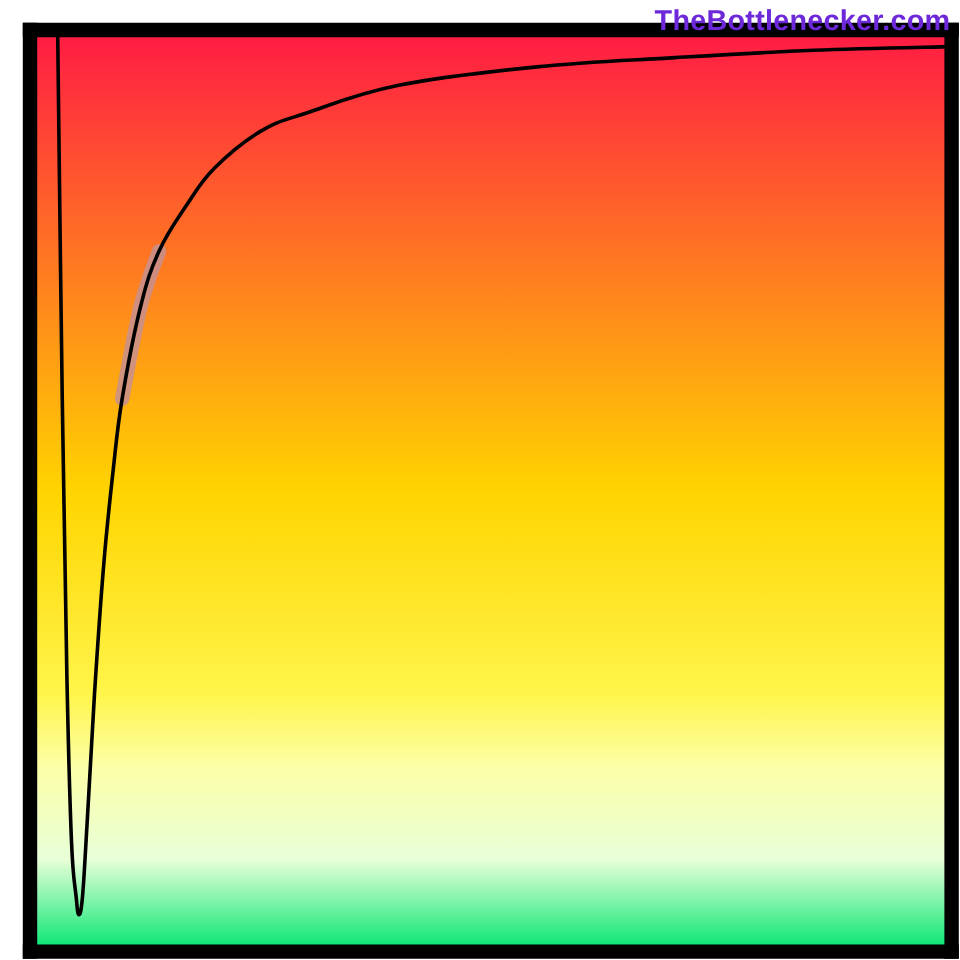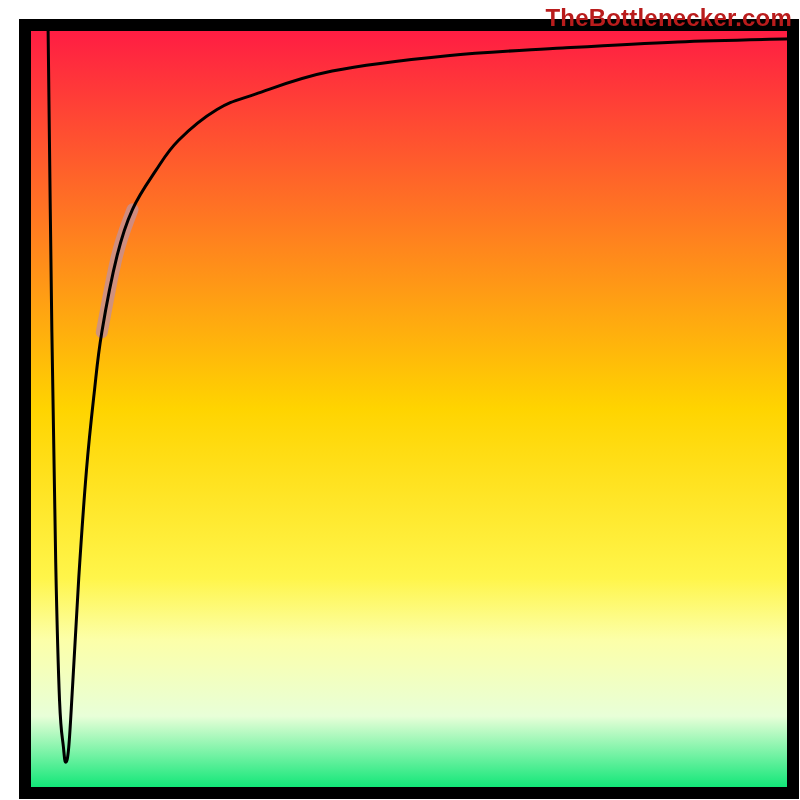--- a/index.html
+++ b/index.html
@@ -15,21 +15,21 @@
     position: relative;
     width: 800px;
     height: 800px;
   }
   .watermark {
     position: absolute;
     top: 4px;
     right: 8px;
     font-size: 24px;
     font-weight: 600;
-    color: #b91c1c;
+    color: #6d28d9;
     letter-spacing: 0.2px;
     z-index: 10;
   }
   svg.plot {
     position: absolute;
     left: 0;
     top: 0;
     width: 800px;
     height: 800px;
     display: block;

